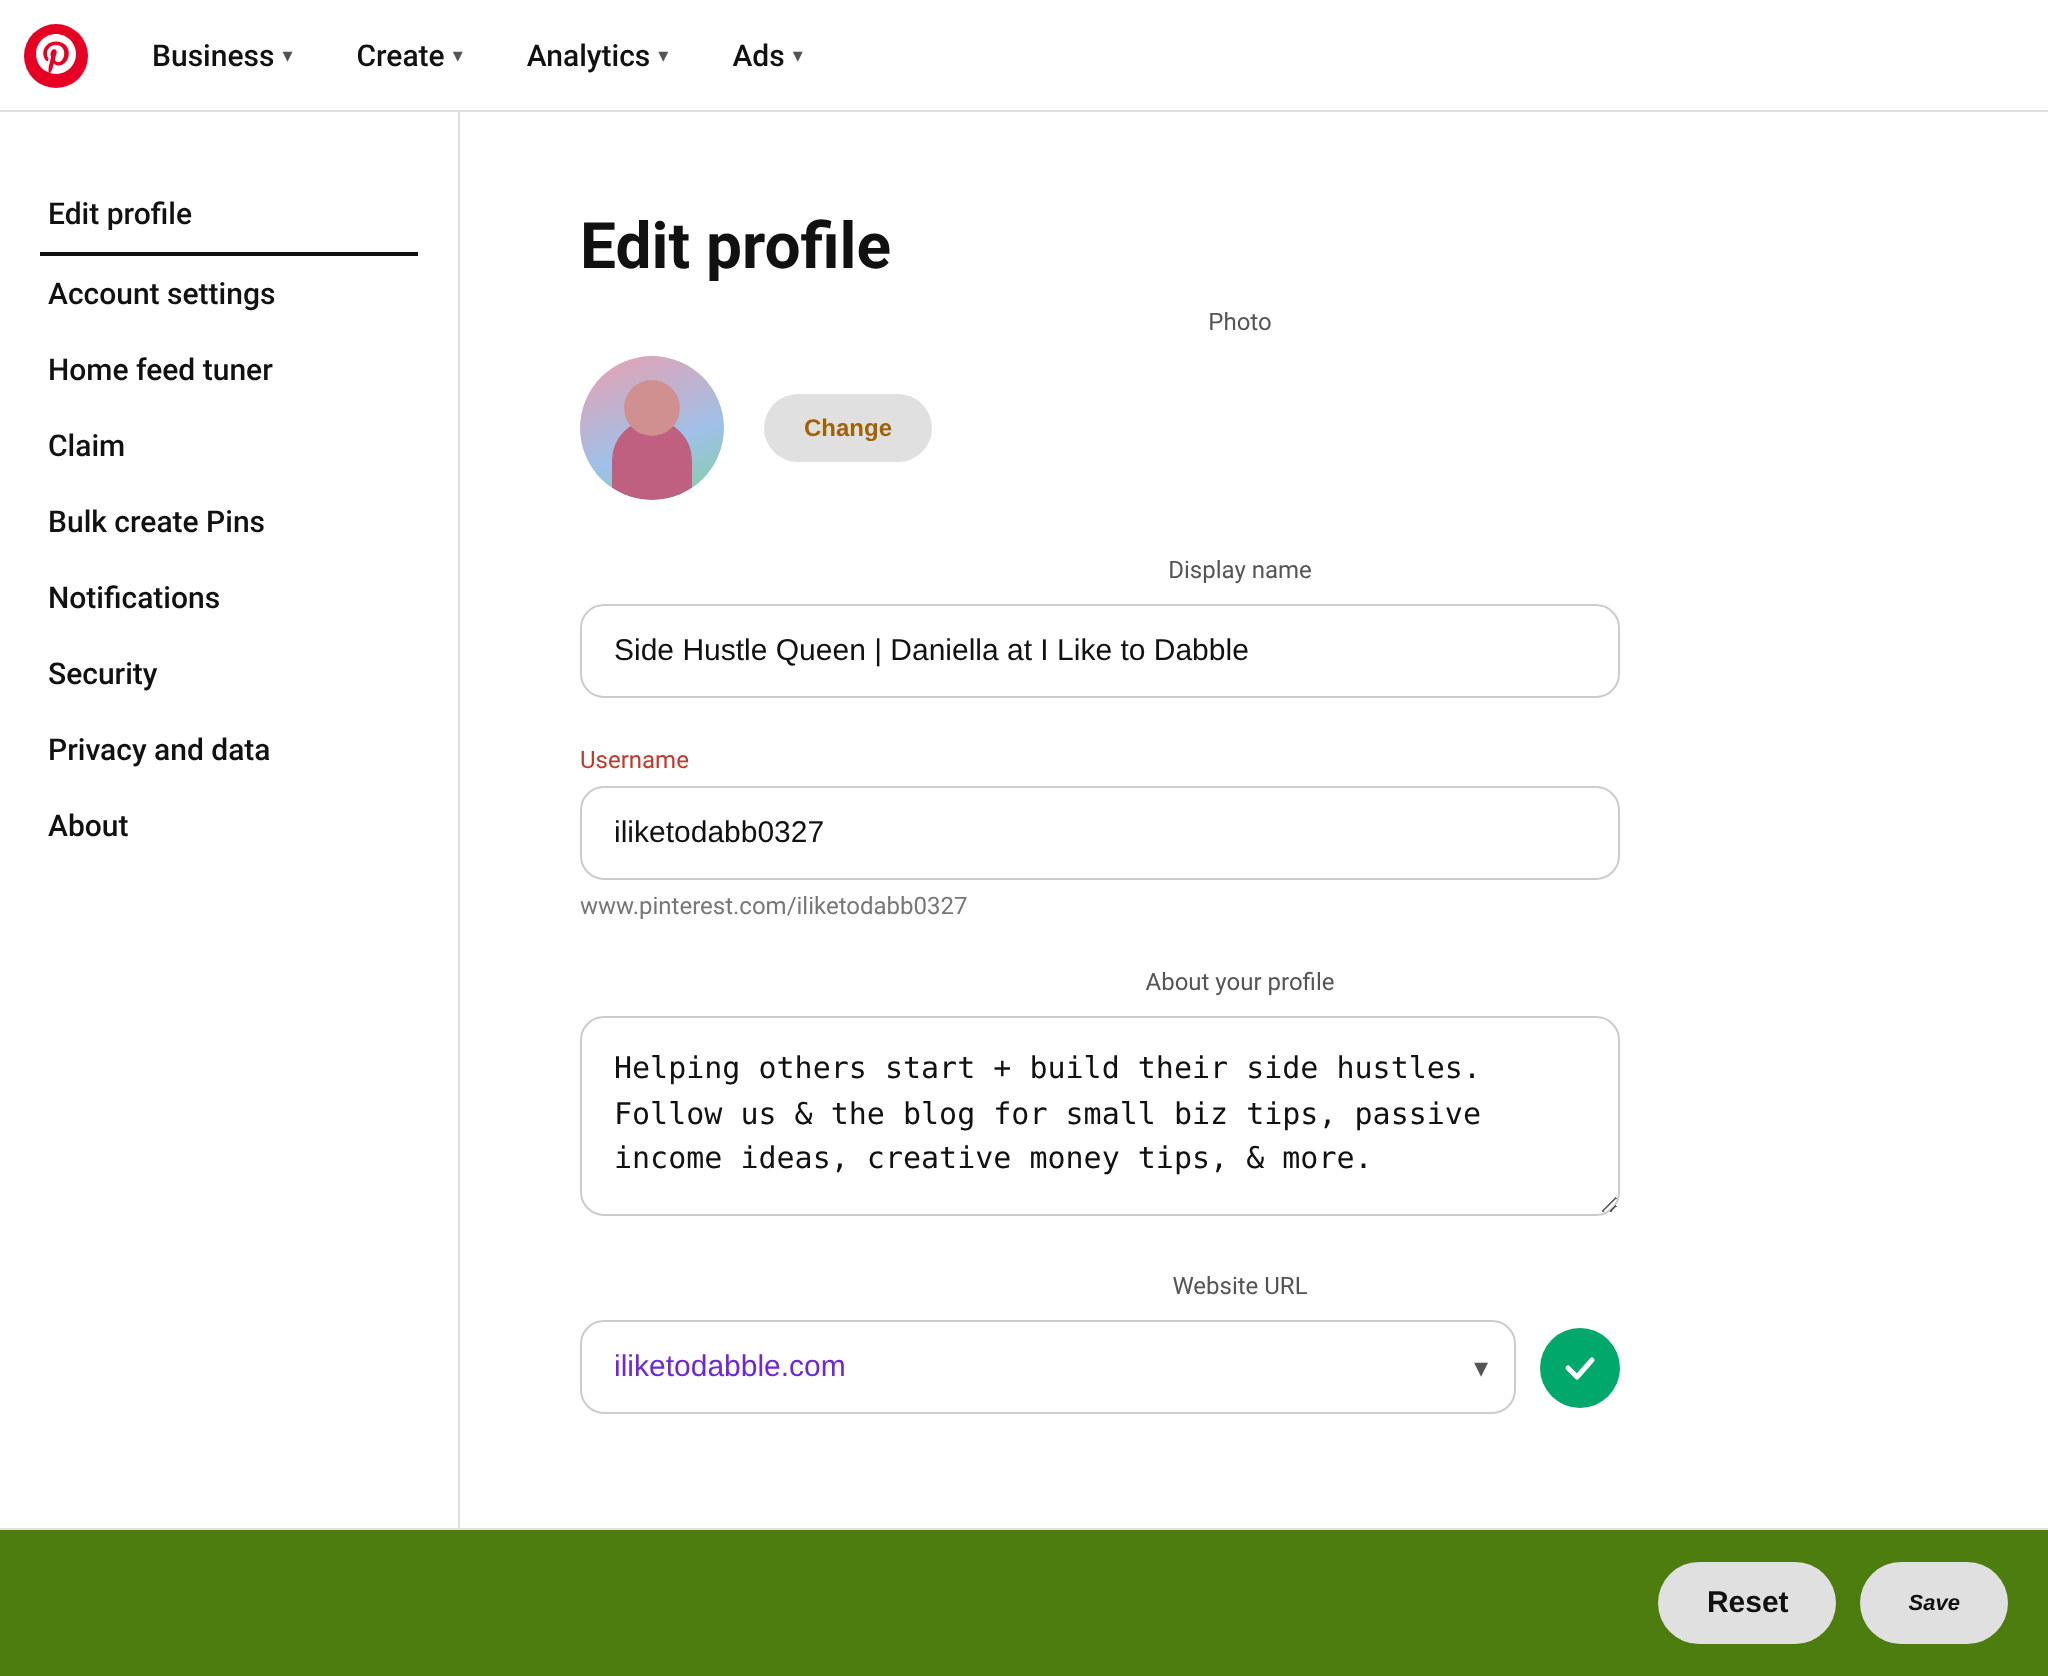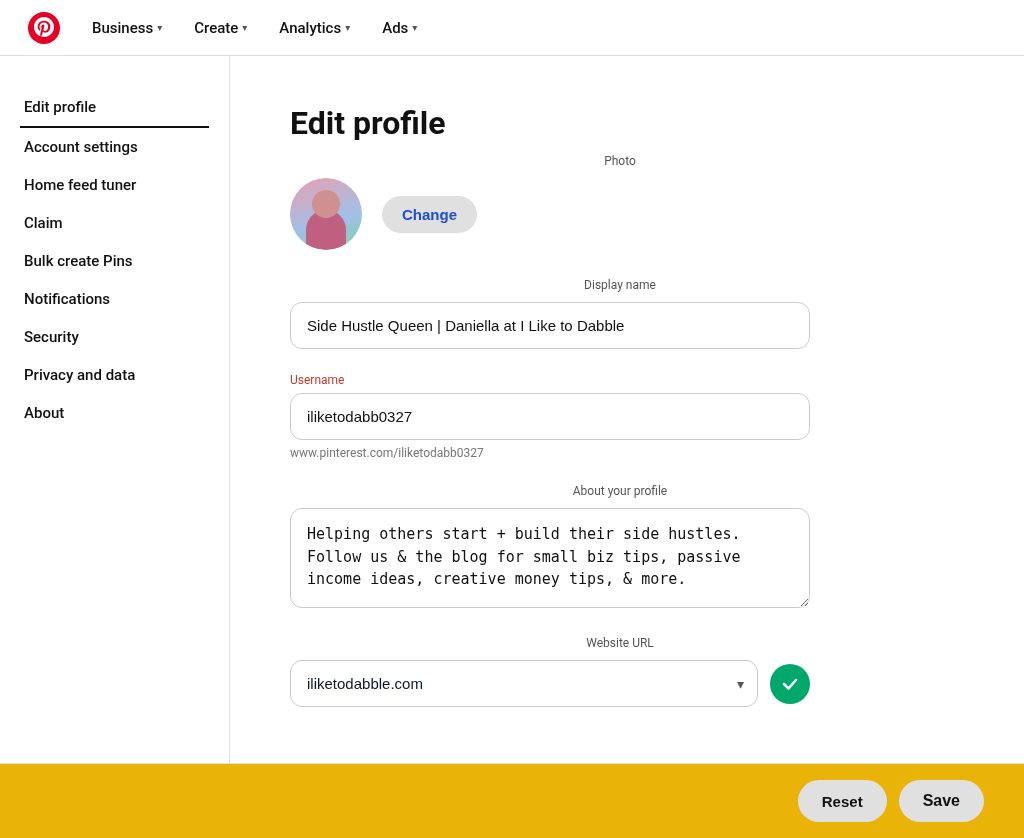--- a/index.html
+++ b/index.html
@@ -2,21 +2,21 @@
 <html><head>
   <meta charset="utf-8">
   <style>
     * { box-sizing: border-box; margin: 0; padding: 0; }
     body { font-family: -apple-system, BlinkMacSystemFont, 'Segoe UI', Roboto, sans-serif; background: #fff; color: #111; }
 
     
     .top-nav {
       display: flex;
       align-items: center;
-      padding: 0 28px;
+      padding: 0 12px;
       height: 56px;
       border-bottom: 1px solid #e0e0e0;
       gap: 8px;
     }
     .nav-logo {
       margin-right: 12px;
     }
     .nav-logo svg { display: block; }
     .nav-item {
       display: flex;
@@ -139,24 +139,24 @@
       width: 28px;
       height: 28px;
       background: #d09090;
       border-radius: 50%;
     }
     .change-btn {
       padding: 10px 20px;
       border-radius: 24px;
       background: #e0e0e0;
       border: none;
-      font-size: 15px;
+      font-size: 12px;
       font-weight: 600;
       cursor: pointer;
-      color: #1d4ed8;
+      color: #a16207;
     }
 
     
     .field-group {
       margin-bottom: 24px;
     }
     .text-input {
       width: 100%;
       max-width: 520px;
       padding: 14px 16px;
@@ -197,21 +197,21 @@
     .url-select-wrapper {
       flex: 1;
       position: relative;
     }
     .url-select {
       width: 100%;
       padding: 14px 40px 14px 16px;
       border: 1.5px solid #ccc;
       border-radius: 12px;
       font-size: 15px;
-      color: #0f172a;
+      color: #6d28d9;
       appearance: none;
       background: #fff;
       cursor: pointer;
       outline: none;
     }
     .select-chevron {
       position: absolute;
       right: 14px;
       top: 50%;
       transform: translateY(-50%);
@@ -233,43 +233,44 @@
 
     
     .form-footer {
       position: fixed;
       bottom: 0;
       left: 0;
       right: 0;
       display: flex;
       justify-content: flex-end;
       gap: 12px;
-      padding: 16px 40px;
-      background: #eab308;
+      padding: 16px 20px;
+      background: #4d7c0f;
       border-top: 1px solid #e0e0e0;
     }
     .btn-reset {
       padding: 12px 24px;
       border-radius: 24px;
       background: #e0e0e0;
       border: none;
       font-size: 15px;
       font-weight: 600;
       cursor: pointer;
       color: #111;
     }
     .btn-save {
       padding: 12px 24px;
       border-radius: 24px;
       background: #e0e0e0;
       border: none;
-      font-size: 16px;
+      font-size: 11px;
       font-weight: 600;
       cursor: pointer;
       color: #111;
+      font-style: italic;
     }
   </style>
 </head>
 <body>
 
 <nav class="top-nav">
   <div class="nav-logo">
     <svg width="32" height="32" viewBox="0 0 32 32" fill="none">
       <circle cx="16" cy="16" r="16" fill="#E60023"></circle>
       <path d="M16 5C10.477 5 6 9.477 6 15c0 4.236 2.636 7.855 6.356 9.312-.088-.791-.167-2.005.035-2.868.181-.78 1.172-4.97 1.172-4.97s-.299-.598-.299-1.482c0-1.388.806-2.428 1.808-2.428.852 0 1.265.64 1.265 1.408 0 .858-.546 2.141-.828 3.33-.236.994.499 1.806 1.476 1.806 1.771 0 3.135-1.866 3.135-4.56 0-2.384-1.714-4.05-4.159-4.05-2.833 0-4.495 2.124-4.495 4.319 0 .855.33 1.772.741 2.272a.297.297 0 0 1 .069.284c-.076.313-.244.994-.277 1.134-.044.183-.147.222-.34.134-1.249-.582-2.03-2.408-2.03-3.874 0-3.154 2.292-6.052 6.608-6.052 3.469 0 6.165 2.473 6.165 5.776 0 3.447-2.173 6.22-5.19 6.22-1.013 0-1.966-.527-2.292-1.148l-.623 2.378c-.226.869-.835 1.958-1.244 2.621.937.29 1.931.445 2.96.445 5.523 0 10-4.477 10-10S21.523 5 16 5z" fill="white"></path>

